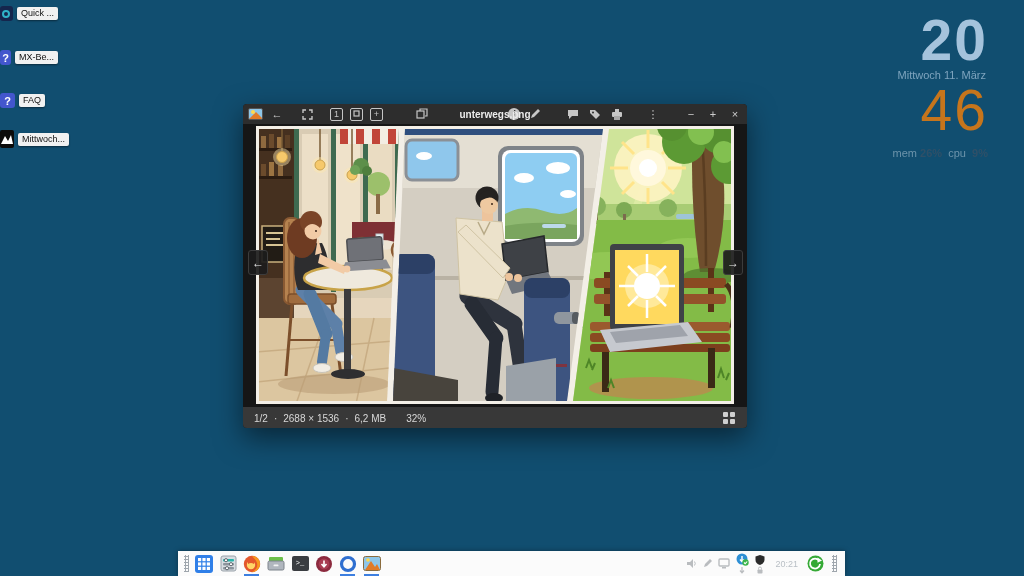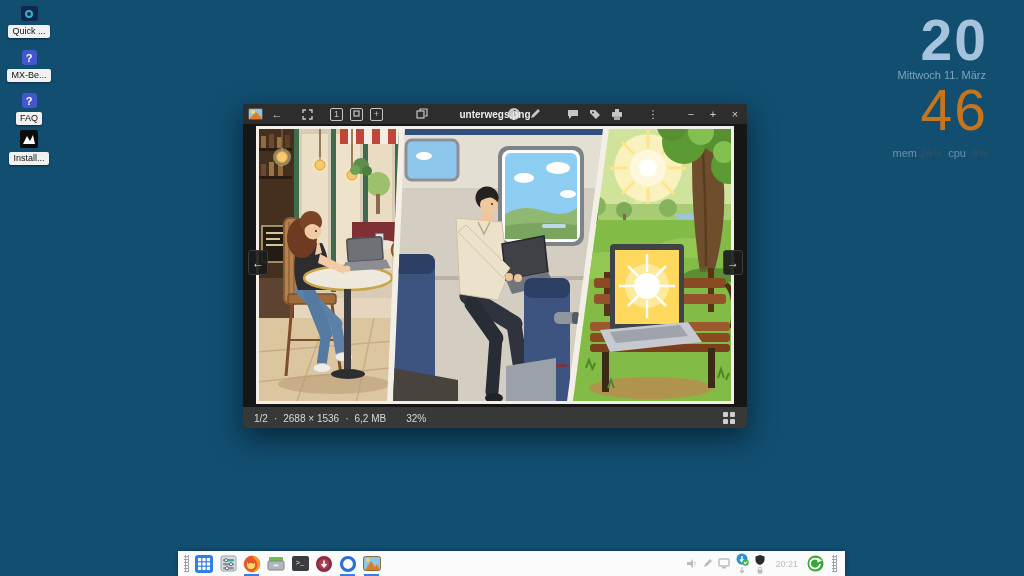--- a/index.html
+++ b/index.html
@@ -5,21 +5,21 @@
   * { margin:0; padding:0; box-sizing:border-box; }
   html,body { width:1024px; height:576px; overflow:hidden; }
   body {
     position:relative;
     background:#114e70;
     font-family:"Liberation Sans", sans-serif;
     -webkit-font-smoothing:antialiased;
   }
 
   
-  .desk-icon { position:absolute; left:0; width:58px; display:flex; flex-direction:column; align-items:center; gap:4px; cursor:default; }
+  .desk-icon { position:absolute; left:0; width:58px; display:flex; flex-direction:row; align-items:center; gap:4px; cursor:default; }
   .di-label { background:#f1f1f1; color:#111; font-size:9px; line-height:11px; padding:1px 4px; border-radius:2px; box-shadow:0 1px 2px rgba(0,0,0,.45); white-space:nowrap; }
   .ic-quick { width:17px; height:15px; background:#15264d; border-radius:3px; display:flex; align-items:center; justify-content:center; }
   .ic-quick .ring { width:8px; height:8px; border:2px solid #2fb3c9; border-radius:50%; }
   .ic-help { width:15px; height:15px; background:#4356cd; border-radius:3px; color:#fff; font-weight:bold; font-size:11px; display:flex; align-items:center; justify-content:center; }
   .ic-install { width:18px; height:18px; background:#0b0b0b; border-radius:2px; display:flex; align-items:center; justify-content:center; }
 
   
   .clock { position:absolute; top:12px; right:36px; text-align:right; }
   .clock-hour { font-size:57px; line-height:56px; color:#a5c3dc; letter-spacing:2px;font-weight:bold; }
   .clock-date { font-size:11px; color:#7ea4be; margin:1px 2px 1px 0; }
@@ -78,21 +78,21 @@
 <div class="desk-icon" style="top:93px">
   <div class="ic-help">?</div>
   <div class="di-label">FAQ</div>
 </div>
 <div class="desk-icon" style="top:130px">
   <div class="ic-install">
     <svg width="14" height="12" viewBox="0 0 14 12">
         <path d="M1 11 L5 3 L8 8 L11 2 L13 11 Z" fill="#fff"></path>
       </svg>
   </div>
-  <div class="di-label">Install...</div>
+  <div class="di-label">Mittwoch...</div>
 </div>
 
 <div class="clock">
   <div class="clock-hour">20</div>
   <div class="clock-date">Mittwoch  11. März</div>
   <div class="clock-min">46</div>
   <div class="clock-stats">
     <span>mem</span>
     <b>26%</b>&nbsp;
     <span>cpu</span>&nbsp;

